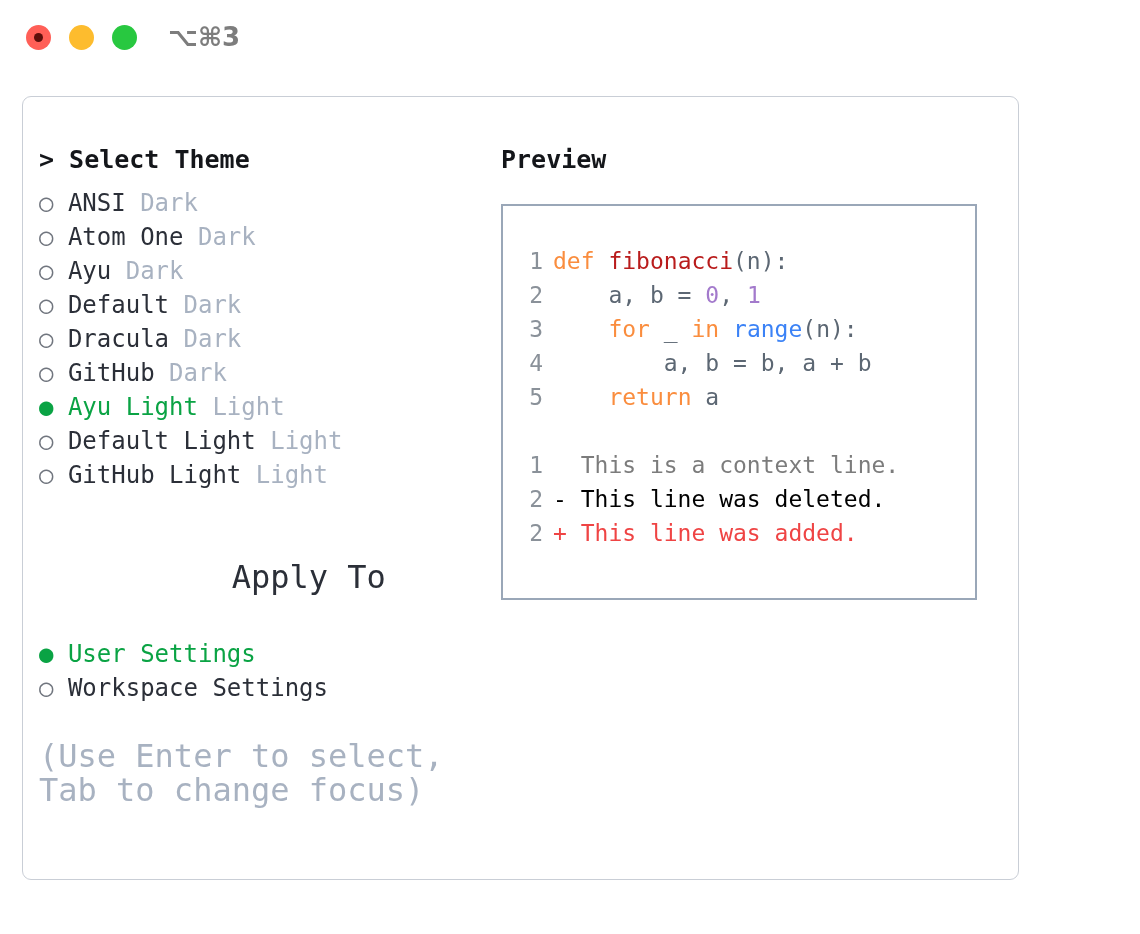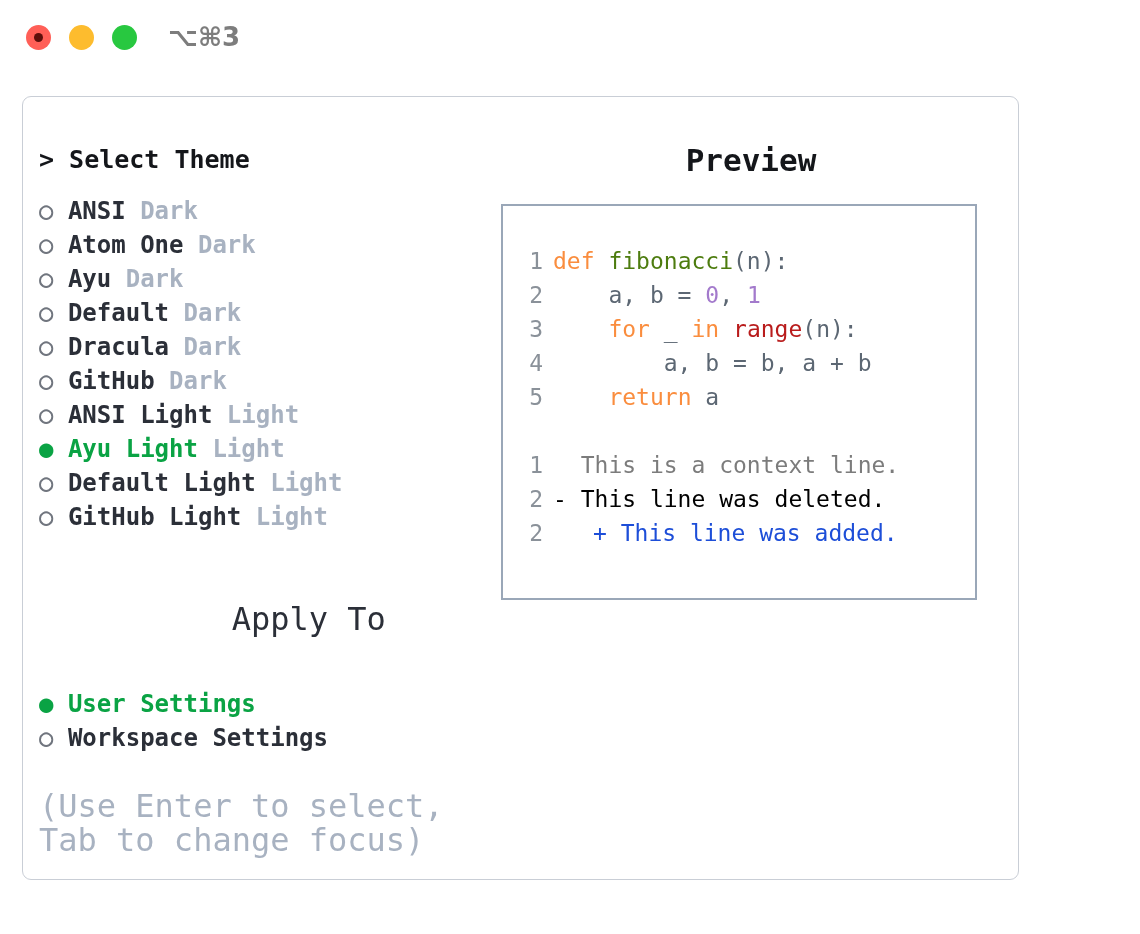--- a/index.html
+++ b/index.html
@@ -94,21 +94,21 @@
   }
 
   .heading {
     font-size: 25px;
     font-weight: bold;
     color: #14161a;
     line-height: 34px;
     white-space: pre;
   }
 
-  .opt-list { margin-top: 17px; font-weight: bold; }
+  .opt-list { margin-top: 9px; }
 
   .opt {
     font-size: 24px;
     line-height: 34px;
     color: #2b2f38;
     white-space: pre;
     display: block;
   }
   .bullet-off {
     color: #70757e;
@@ -133,25 +133,24 @@
     margin-top: 34px;
     font-size: 32px;
     line-height: 34px;
     color: #a8b2c1;
     width: 420px;
     white-space: pre-wrap;
   }
 
   
   .preview-title {
-    font-size: 31px;
+    font-size: 25px;
     font-weight: bold;
     color: #14161a;
     line-height: 34px;
-    text-align: center;
   }
   .preview-box {
     margin-top: 27px;
     width: 476px;
     height: 396px;
     border: 2px solid #9aa7b8;
     box-sizing: border-box;
     background: #ffffff;
     padding: 38px 0 0 18px;
   }
@@ -162,30 +161,30 @@
     color: #5c6773;
   }
   .ln {
     color: #8a9199;
     display: inline-block;
     width: 22px;
     text-align: right;
     margin-right: 10px;
   }
   .tok-kw   { color: #fa8d3e; }
-  .tok-fn   { color: #4d7c0f; }
+  .tok-fn   { color: #b91c1c; }
   .tok-num  { color: #a37acc; }
-  .tok-call { color: #b91c1c; }
+  .tok-call { color: #3b82f6; }
   .tok-txt  { color: #5c6773; }
 
   .blank-line { height: 34px; }
 
   .diff-ctx { color: #7c7c7c; }
   .diff-del { color: #000000; }
-  .diff-add { color: #1d4ed8; margin-left: 40px; }
+  .diff-add { color: #ef4444; }
 </style>
 </head>
 <body>
 
 <div class="window">
 
   <div class="titlebar">
     <div class="dots">
       <span class="dot dot-red"></span>
       <span class="dot dot-yellow"></span>
@@ -200,21 +199,20 @@
 
       <div class="heading">&gt; Select Theme</div>
 
       <div class="opt-list" id="theme-list">
           <div class="opt"><span class="bullet-off">○ </span><span class="opt-label">ANSI</span><span class="opt-kind"> Dark</span></div>
           <div class="opt"><span class="bullet-off">○ </span><span class="opt-label">Atom One</span><span class="opt-kind"> Dark</span></div>
           <div class="opt"><span class="bullet-off">○ </span><span class="opt-label">Ayu</span><span class="opt-kind"> Dark</span></div>
           <div class="opt"><span class="bullet-off">○ </span><span class="opt-label">Default</span><span class="opt-kind"> Dark</span></div>
           <div class="opt"><span class="bullet-off">○ </span><span class="opt-label">Dracula</span><span class="opt-kind"> Dark</span></div>
           <div class="opt"><span class="bullet-off">○ </span><span class="opt-label">GitHub</span><span class="opt-kind"> Dark</span></div>
-          <div class="opt"><span class="bullet-off">○ </span><span class="opt-label">ANSI Light</span><span class="opt-kind"> Light</span></div>
           <div class="opt selected"><span class="bullet-on">● </span><span class="opt-label">Ayu Light</span><span class="opt-kind"> Light</span></div>
           <div class="opt"><span class="bullet-off">○ </span><span class="opt-label">Default Light</span><span class="opt-kind"> Light</span></div>
           <div class="opt"><span class="bullet-off">○ </span><span class="opt-label">GitHub Light</span><span class="opt-kind"> Light</span></div>
         </div>
 
       <div class="section-gap"></div>
 
       <div class="apply-head">
         <span>  </span><span>Apply To</span>
       </div>

